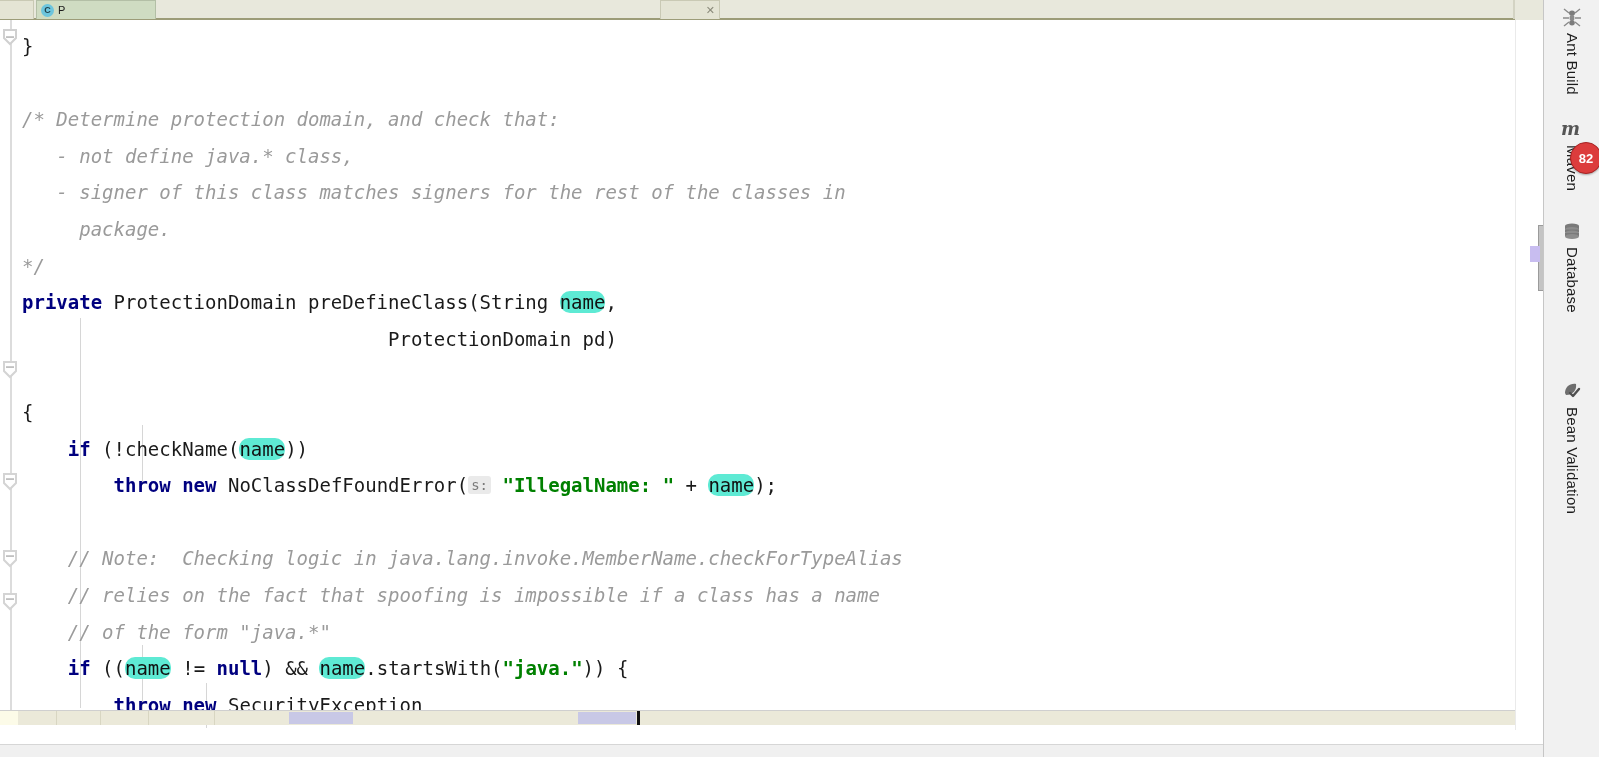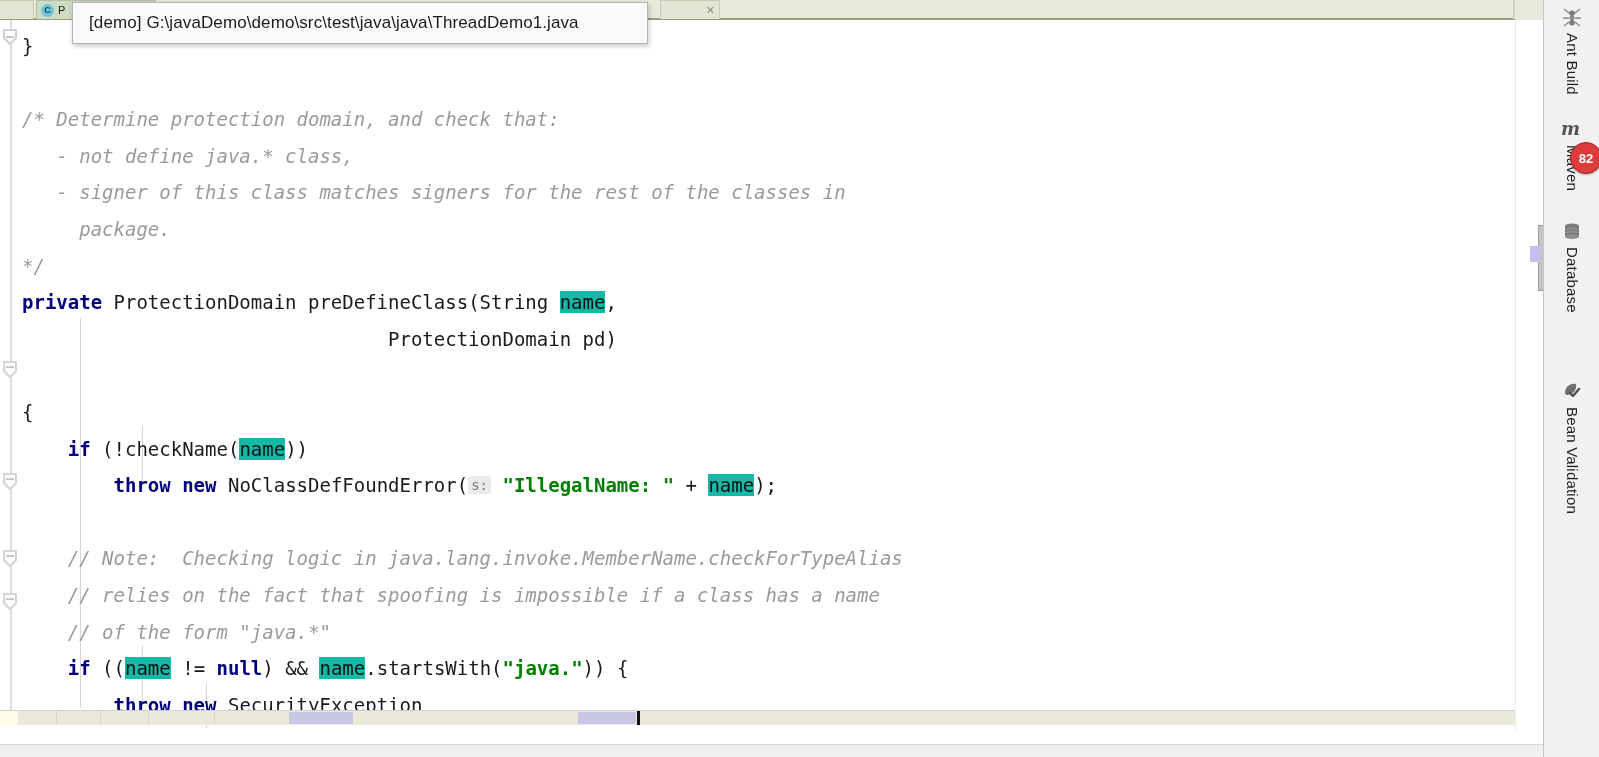--- a/index.html
+++ b/index.html
@@ -48,21 +48,21 @@
     font-size:19px;line-height:36.6px;color:#111;white-space:pre;
   }
   .ln{position:absolute;left:0;height:36.6px;white-space:pre;}
   
   .indent{position:absolute;width:1px;background:#d6d6d6;}
 
   .kw{color:#00007f;font-weight:bold;}
   .str{color:#008000;font-weight:bold;}
   .cmt{color:#9a9a9a;font-style:italic;}
   .plain{color:#1a1a1a;}
-  .hl{background:#14b8a6;}
+  .hl{background:#5eead4;border-radius:10px;}
   .hint{
     background:#eaeaea;color:#7a7a7a;font-size:14px;
     border-radius:3px;padding:1px 3px;font-weight:normal;font-style:normal;
     position:relative;top:-2px;
   }
 
   
   .marker-bar{position:absolute;left:1515px;top:20px;width:28px;height:710px;background:#fff;border-left:1px solid #eaeaea;}
   .sb-track{position:absolute;left:1538px;top:0;width:15px;height:710px;background:transparent;}
   .sb-thumb{position:absolute;left:1538px;top:205px;width:15px;height:66px;background:#c4c4c4;border:1px solid #9b9b9b;box-sizing:border-box;}
@@ -109,23 +109,20 @@
       <span class="tab-ico">C</span>
       <span class="tab-label">P</span>
     </div>
 
     <div class="tab inactive" style="left:660px;width:60px;">
       <span class="tab-x" style="margin-left:auto;">✕</span>
     </div>
     <div class="edge-right"></div>
   </div>
 
-  <div class="tooltip">
-    <span>[demo] G:\javaDemo\demo\src\test\java\java\ThreadDemo1.java</span>
-  </div>
 
   <div class="editor">
 
     <div class="fold-gutter">
       <div class="fold-line"></div>
 
       <div class="fold-marker" style="top:8px;">
         <svg width="22" height="22" viewBox="0 0 22 22">
           <path d="M3 3 L11 3 L17 9 L11 15 L3 15 Z" fill="#ffffff" stroke="#d0d0d0" stroke-width="2" transform="rotate(90 10 9)"></path>
           <rect x="6" y="8.2" width="8" height="1.8" fill="#c0c0c0"></rect>

